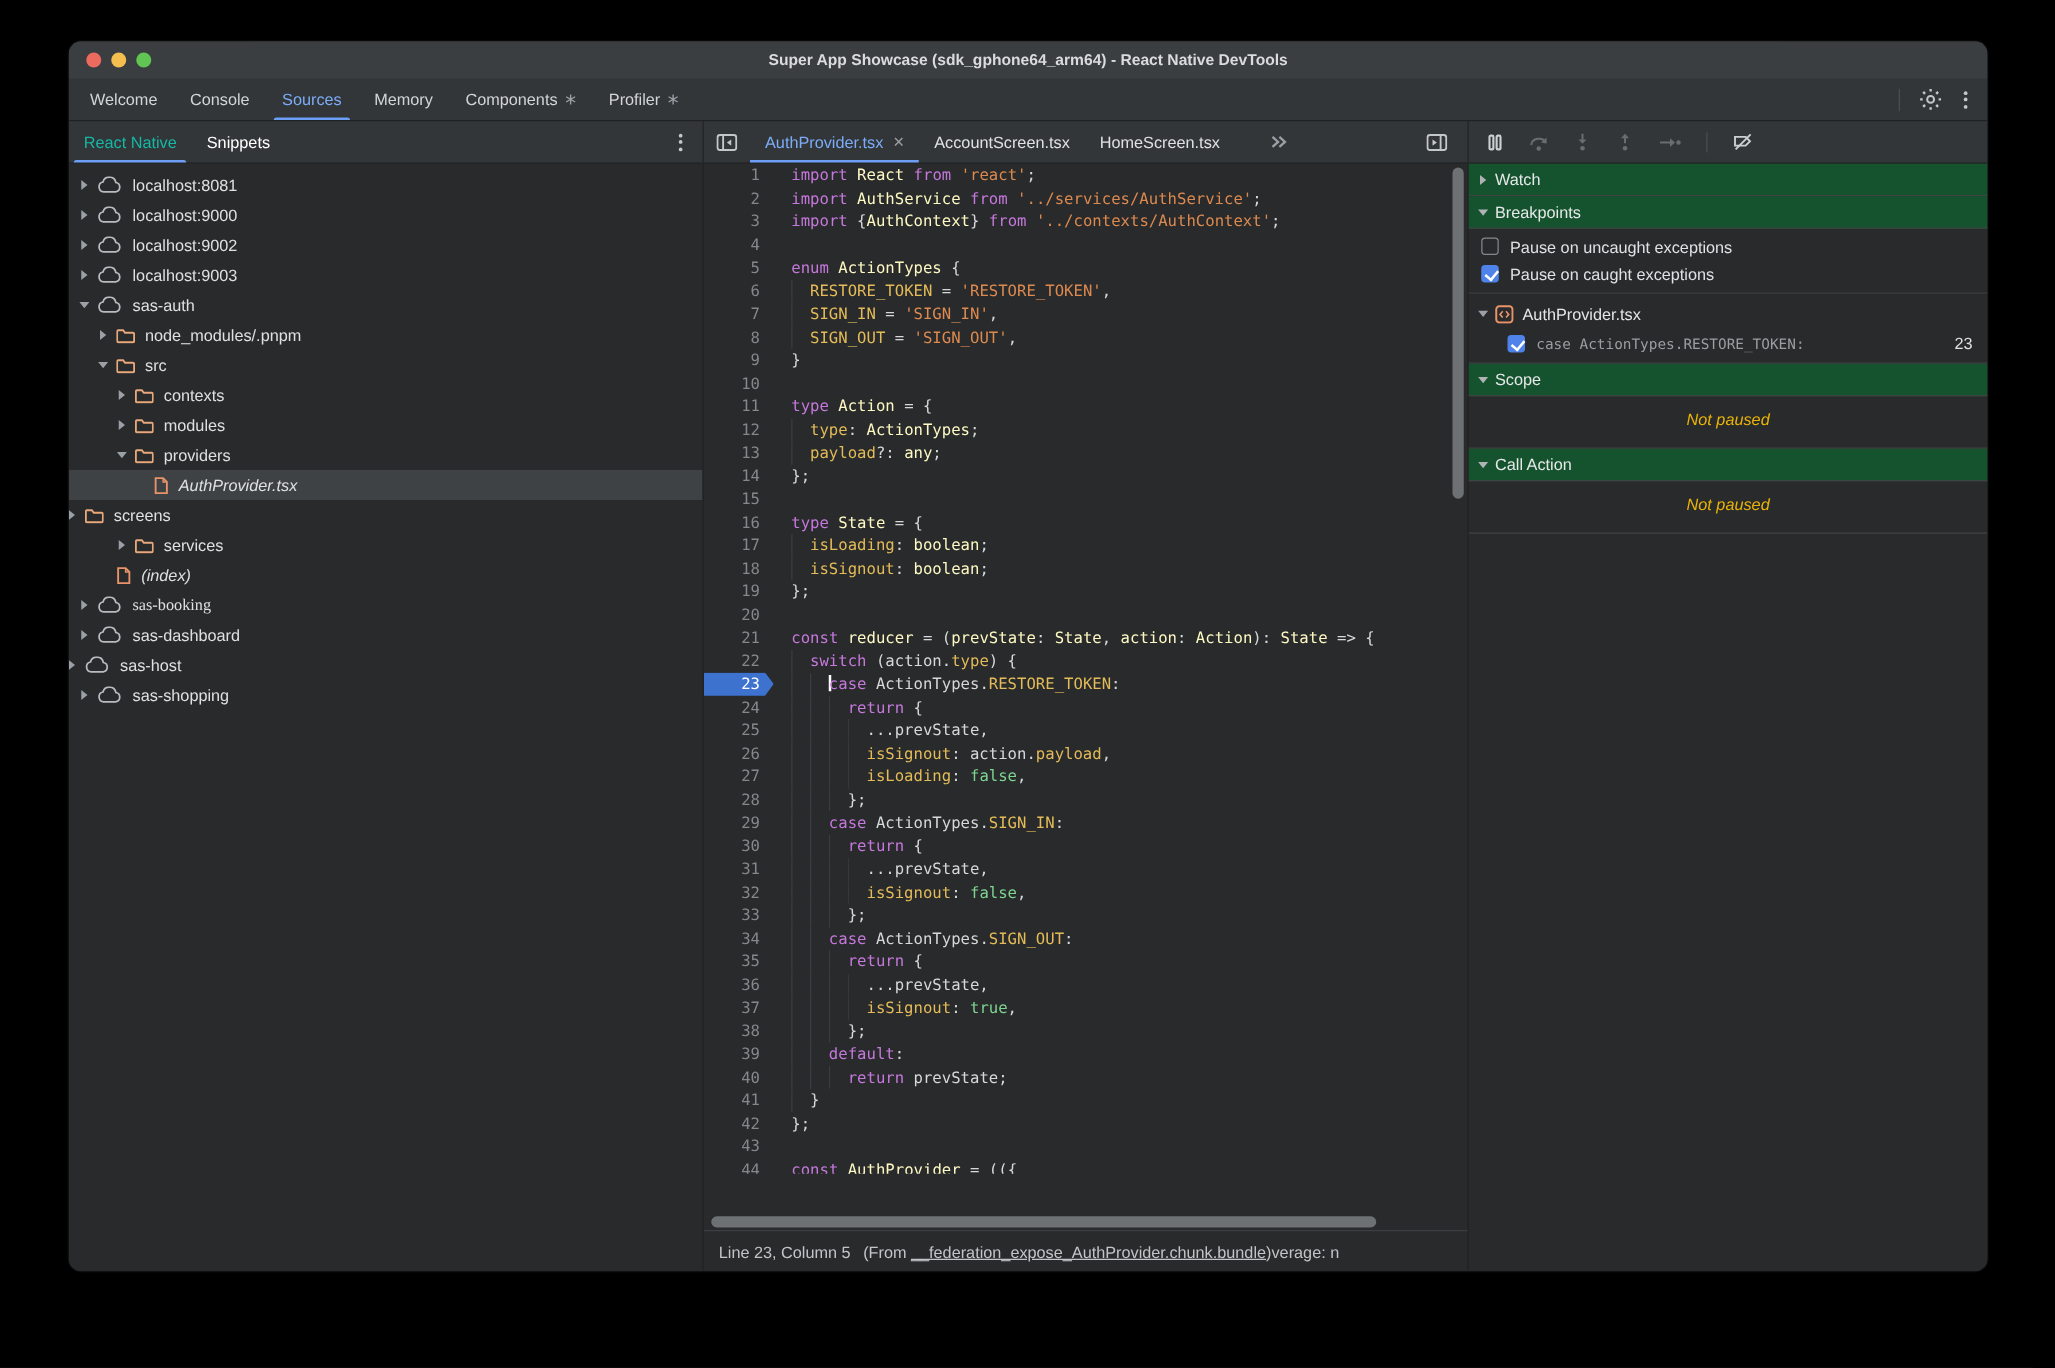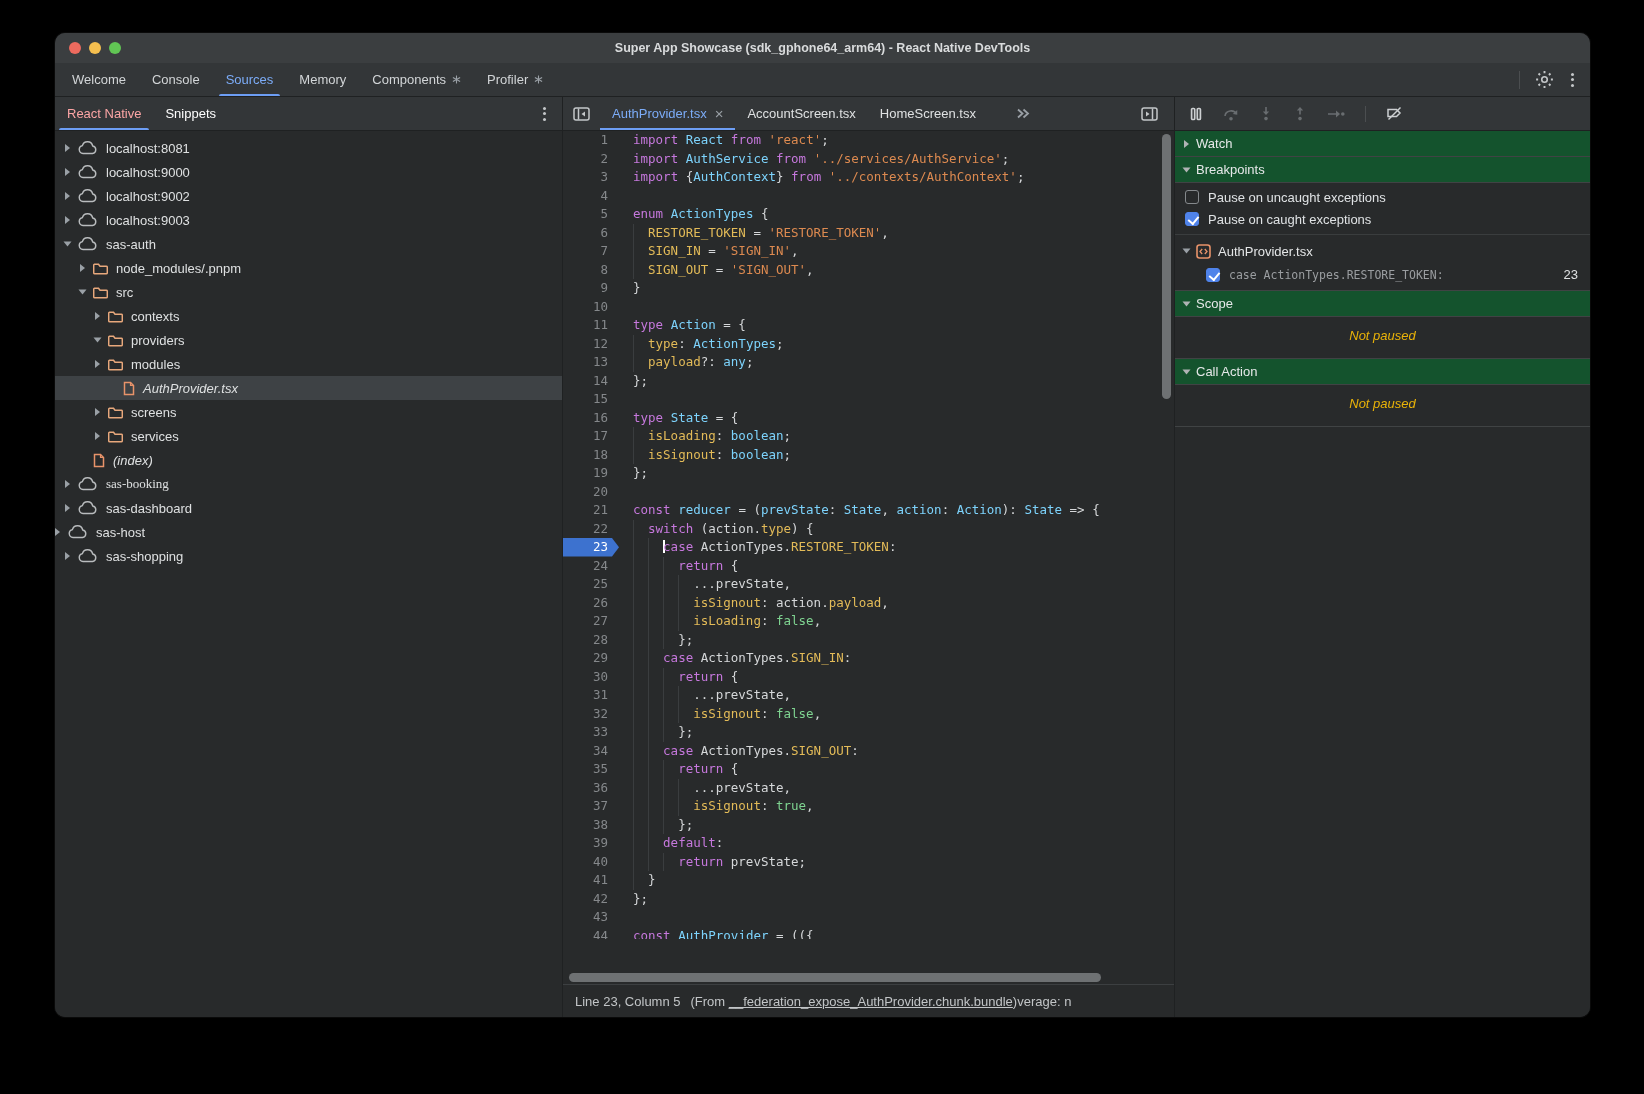--- a/index.html
+++ b/index.html
@@ -22,21 +22,21 @@
   .tdivider{width:1px;height:18px;background:#4b4e50;}
   .icon-btn{color:#c4c7c9;display:flex;align-items:center;}
   .kebab{display:flex;flex-direction:column;gap:2.5px;padding:2px;}
   .kebab i{width:3px;height:3px;border-radius:50%;background:#c4c7c9;}
   
   .content{flex:1;display:flex;min-height:0;}
   .panel-header{height:33px;flex:0 0 33px;background:#333638;border-bottom:1px solid #1f2122;display:flex;align-items:stretch;}
   
   .left-panel{width:507px;flex:0 0 507px;border-right:1px solid #1f2122;display:flex;flex-direction:column;background:#282a2b;}
   .side-tab{display:flex;align-items:center;padding:0 12px;font-size:13px;color:#ffffff;position:relative;}
-  .side-tab.active{color:#fca5a5;}
+  .side-tab.active{color:#14b8a6;}
   .side-tab.active::after{content:"";position:absolute;left:4px;right:4px;bottom:0;height:2.5px;background:#6d9ef5;border-radius:2px 2px 0 0;}
   .left-panel .kebab{margin-left:auto;align-self:center;margin-right:14px;}
   .tree{padding-top:5px;overflow:hidden;flex:1;}
   .tree-row{height:24px;display:flex;align-items:center;font-size:13px;color:#dee0e1;white-space:nowrap;}
   .tree-row.selected{background:#3e4245;}
   .twisty{width:0;height:0;border-left:5px solid #9aa0a6;border-top:4px solid transparent;border-bottom:4px solid transparent;flex:0 0 auto;}
   .twisty.expanded{transform:rotate(90deg);}
   .twisty-box{width:13px;flex:0 0 13px;display:flex;align-items:center;justify-content:flex-start;}
   .tree-icon{display:flex;align-items:center;margin-right:8px;flex:0 0 auto;}
   .tree-label.italic{font-style:italic;}
@@ -53,21 +53,21 @@
   .right-toggle{margin-left:auto;margin-right:6px;}
   
   .code-area{flex:1;position:relative;overflow:hidden;font-family:"DejaVu Sans Mono",monospace;font-size:12.5px;}
   .cline{display:flex;height:18.5px;line-height:18.5px;}
   .cline.partial{height:12px;overflow:hidden;}
   .gutter{flex:0 0 56px;text-align:right;padding-right:11px;color:#85888b;box-sizing:border-box;user-select:none;}
   .gutter.bp{background:#3d72cf;color:#fff;clip-path:polygon(0 0,calc(100% - 7px) 0,100% 50%,calc(100% - 7px) 100%,0 100%);}
   .ltext{white-space:pre;padding-left:14px;color:#d6d8da;}
   .ind{display:inline-block;width:2ch;height:18.5px;box-shadow:inset 1px 0 0 #3a3d3f;vertical-align:top;}
   .caret{display:inline-block;width:1.5px;height:13px;background:#fff;vertical-align:-2px;margin-right:-1.5px;}
-  .tk-k{color:#c678dd}.tk-t{color:#7dd3fc}.tk-s{color:#dd8a50}.tk-y{color:#e3bb58}.tk-g{color:#7fd491}.tk-p{color:#d6d8da}
+  .tk-k{color:#c678dd}.tk-t{color:#fef9c3}.tk-s{color:#dd8a50}.tk-y{color:#e3bb58}.tk-g{color:#7fd491}.tk-p{color:#d6d8da}
   .vscroll{position:absolute;right:3px;top:3px;width:9px;height:265px;background:#6e7173;border-radius:5px;}
   .hscroll-row{height:13px;flex:0 0 13px;position:relative;}
   .hthumb{position:absolute;left:6px;top:2px;height:9px;width:87%;background:#6e7173;border-radius:5px;}
   .status-bar{height:32px;flex:0 0 32px;border-top:1px solid #3c3f41;display:flex;align-items:center;
     padding:0 12px;font-size:13px;color:#c2c5c7;white-space:pre;}
   .status-pos{margin-right:10px;}
   .status-link{text-decoration:underline;}
   
   .right-panel{width:415px;flex:0 0 415px;display:flex;flex-direction:column;background:#282a2b;}
   .debug-toolbar{height:33px;flex:0 0 33px;background:#333638;border-bottom:1px solid #1f2122;
@@ -257,51 +257,51 @@
             </span>
             <span class="tree-icon">
               <svg width="15" height="13" viewBox="0 0 15 13" fill="none" stroke="#e8a87c" stroke-width="1.5">
                 <path d="M1.5 2.2h4l1.5 2h6.3a1 1 0 0 1 1 1v5.6a1 1 0 0 1-1 1H1.7a1 1 0 0 1-1-1V3.2a1 1 0 0 1 .8-1Z"></path>
               </svg>
             </span>
             <span class="tree-label">contexts</span>
           </div>
           <div class="tree-row" style="padding-left: 40px;">
             <span class="twisty-box">
-              <span class="twisty expanded"></span>
+              <span class="twisty"></span>
             </span>
             <span class="tree-icon">
               <svg width="15" height="13" viewBox="0 0 15 13" fill="none" stroke="#e8a87c" stroke-width="1.5">
                 <path d="M1.5 2.2h4l1.5 2h6.3a1 1 0 0 1 1 1v5.6a1 1 0 0 1-1 1H1.7a1 1 0 0 1-1-1V3.2a1 1 0 0 1 .8-1Z"></path>
               </svg>
             </span>
-            <span class="tree-label">providers</span>
+            <span class="tree-label">modules</span>
           </div>
           <div class="tree-row" style="padding-left: 40px;">
             <span class="twisty-box">
-              <span class="twisty"></span>
+              <span class="twisty expanded"></span>
             </span>
             <span class="tree-icon">
               <svg width="15" height="13" viewBox="0 0 15 13" fill="none" stroke="#e8a87c" stroke-width="1.5">
                 <path d="M1.5 2.2h4l1.5 2h6.3a1 1 0 0 1 1 1v5.6a1 1 0 0 1-1 1H1.7a1 1 0 0 1-1-1V3.2a1 1 0 0 1 .8-1Z"></path>
               </svg>
             </span>
-            <span class="tree-label">modules</span>
+            <span class="tree-label">providers</span>
           </div>
           <div class="tree-row selected" style="padding-left: 55px;">
             <span class="twisty-box"></span>
             <span class="tree-icon">
               <svg width="12" height="15" viewBox="0 0 12 15" fill="none" stroke="#e8936a">
                 <path d="M1.5 1.5h6l3 3v9h-9Z" stroke-width="1.5"></path>
                 <path d="M7.5 1.5v3h3" stroke-width="1.2"></path>
               </svg>
             </span>
             <span class="tree-label italic">AuthProvider.tsx</span>
           </div>
-          <div class="tree-row" style="padding-left: 40px;">
+          <div class="tree-row" style="">
             <span class="twisty-box">
               <span class="twisty"></span>
             </span>
             <span class="tree-icon">
               <svg width="15" height="13" viewBox="0 0 15 13" fill="none" stroke="#e8a87c" stroke-width="1.5">
                 <path d="M1.5 2.2h4l1.5 2h6.3a1 1 0 0 1 1 1v5.6a1 1 0 0 1-1 1H1.7a1 1 0 0 1-1-1V3.2a1 1 0 0 1 .8-1Z"></path>
               </svg>
             </span>
             <span class="tree-label">screens</span>
           </div>

